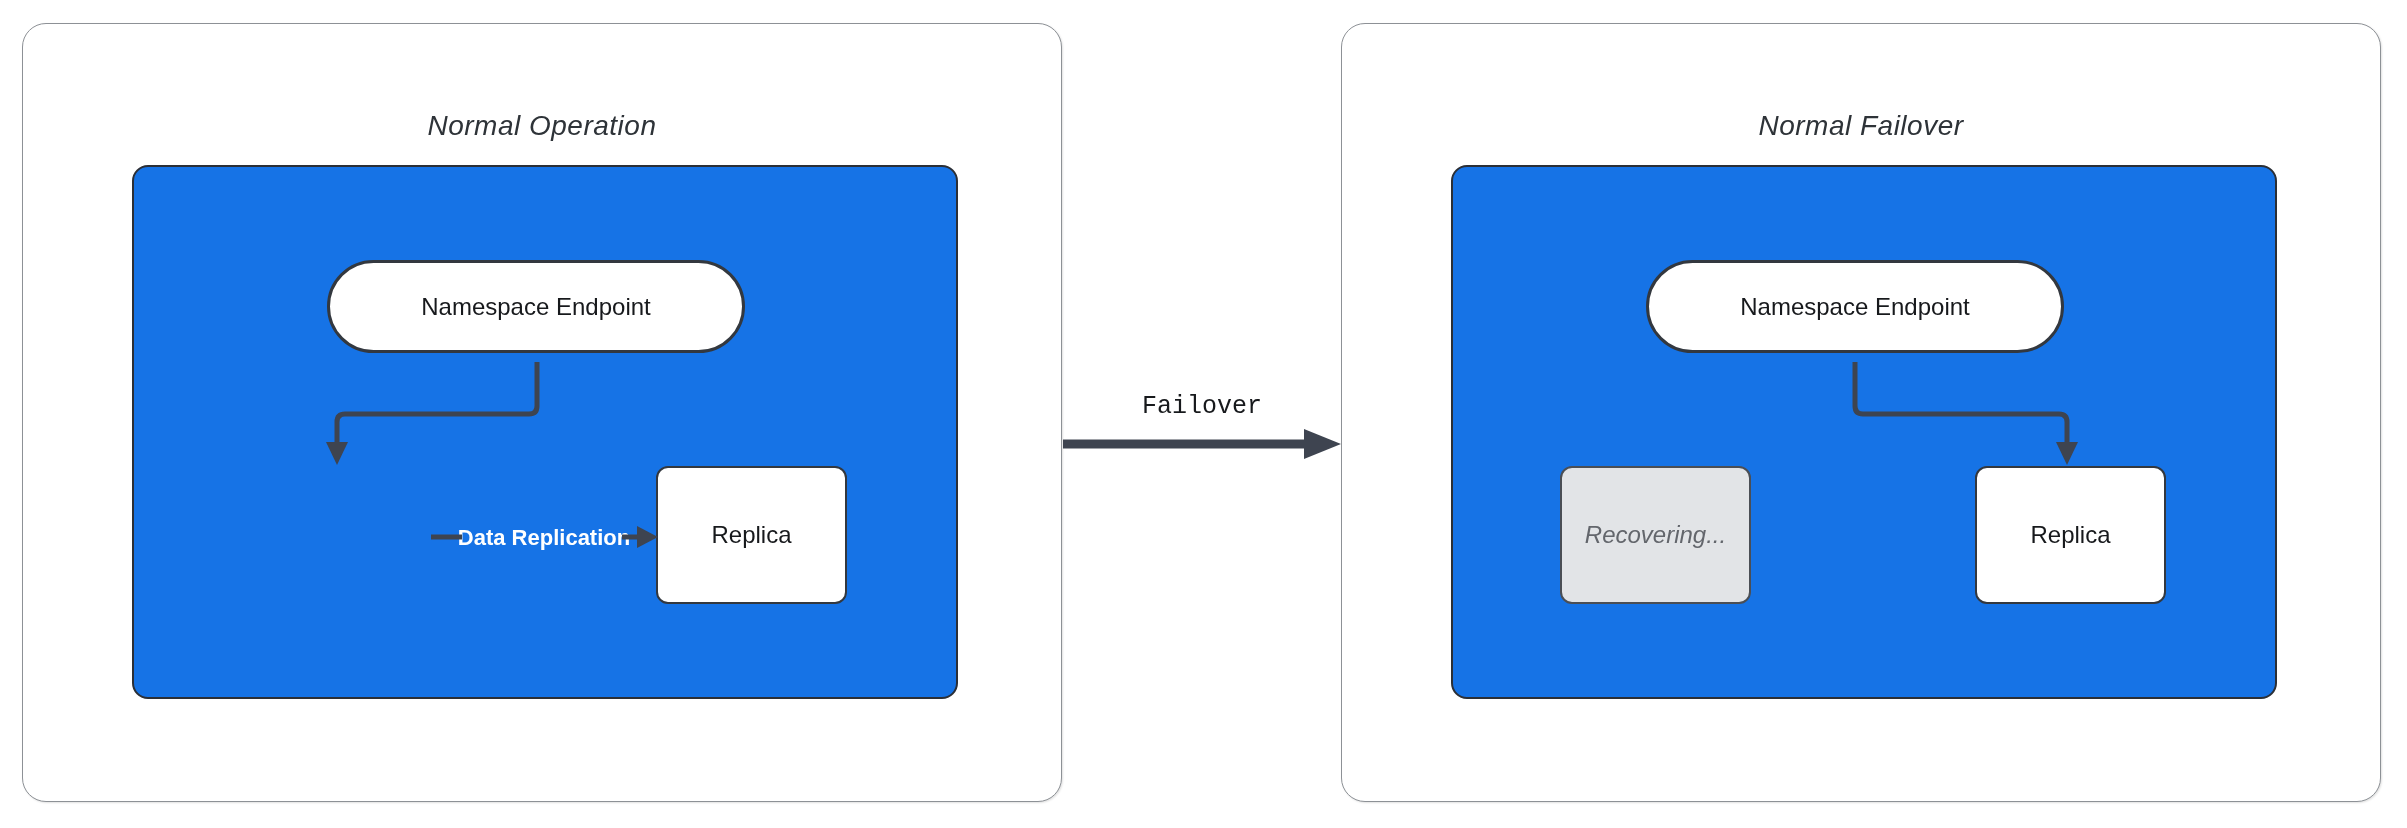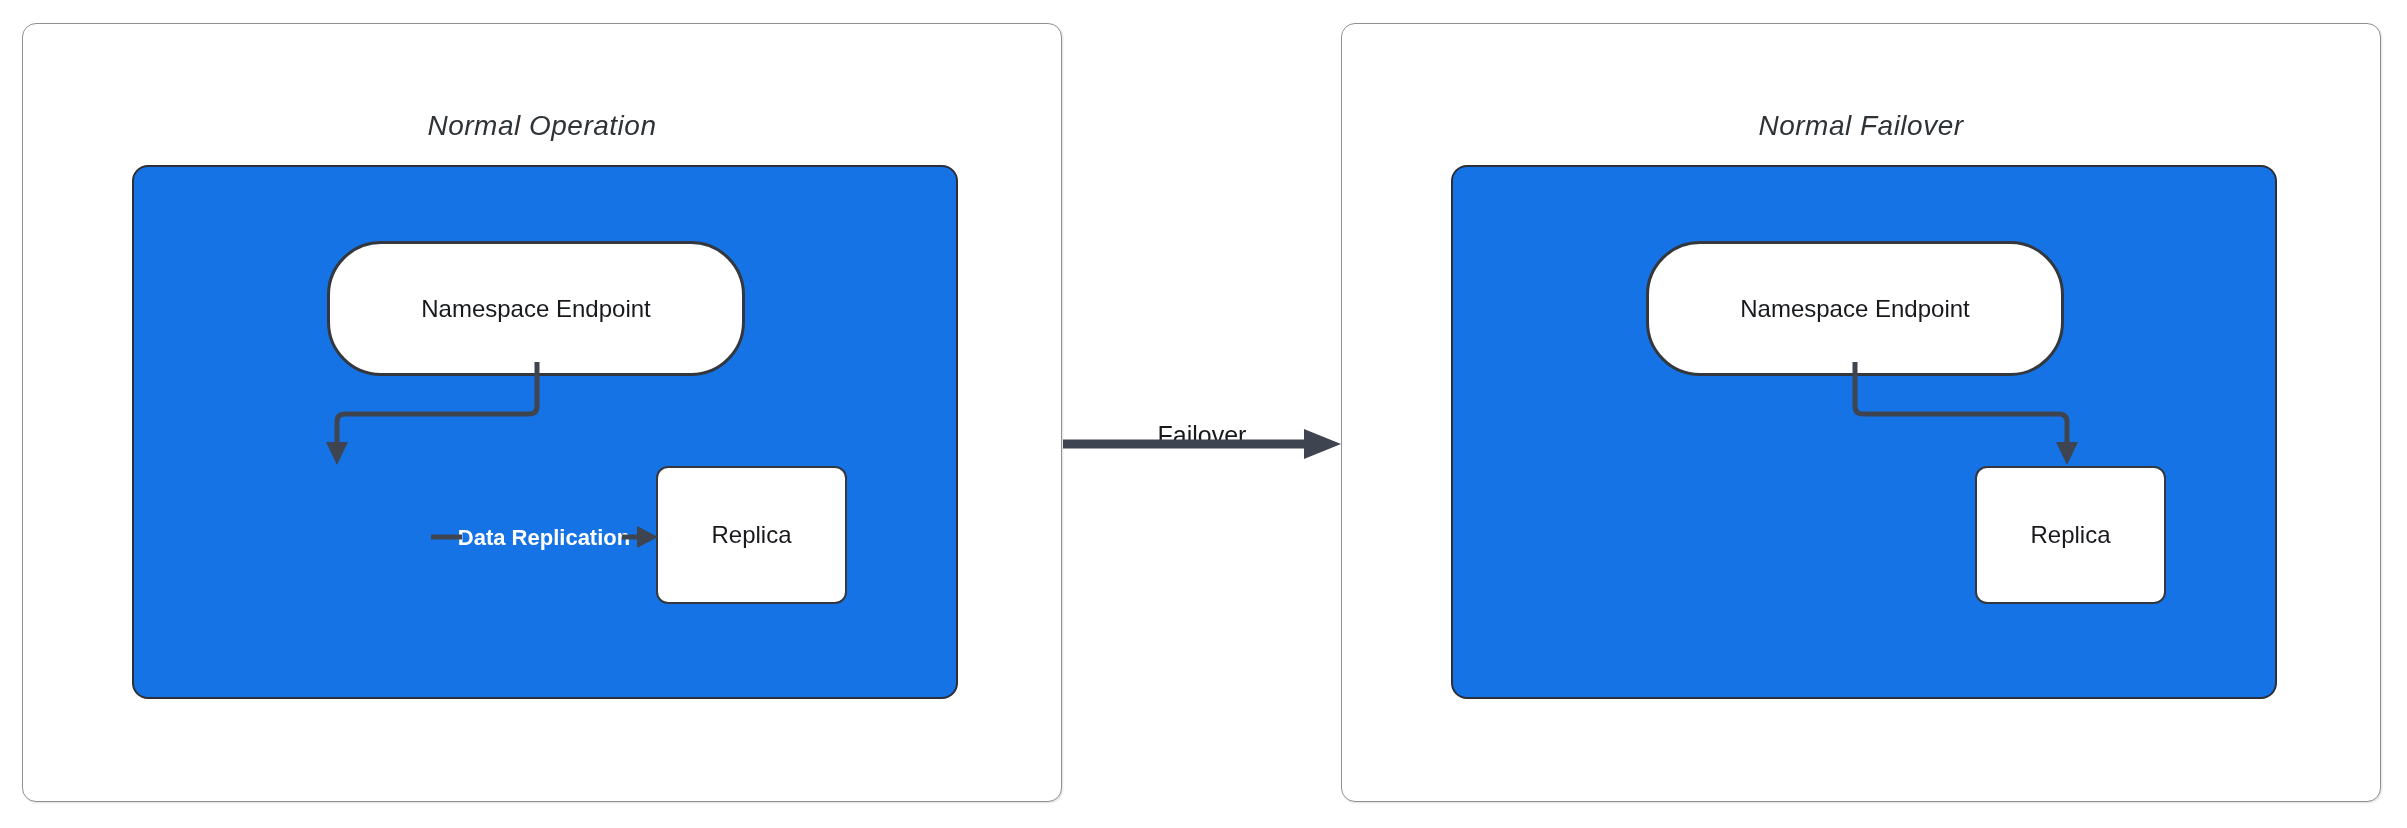--- a/index.html
+++ b/index.html
@@ -20,21 +20,21 @@
   html,body{margin:0;padding:0;}
   body{background:var(--canvas-background);font-family:"Liberation Sans",sans-serif;}
   .canvas{
     position:relative;width:2407px;height:828px;overflow:hidden;
     background:var(--canvas-background);
   }
   .panel{
     position:absolute;top:23px;width:1040px;height:779px;
     background:var(--canvas-background);
     border:1.5px solid var(--panel-border);
-    border-radius:14px;
+    border-radius:24px;
     box-shadow:1px 1px 2px rgba(0,0,0,0.12);
     box-sizing:border-box;
   }
   #panel-left{left:22px;}
   #panel-right{left:1341px;}
   .panel-title{
     position:absolute;top:86px;left:0;width:100%;
     text-align:center;font-style:italic;font-size:28px;
     color:var(--title-text);letter-spacing:0.5px;
   }
@@ -44,44 +44,45 @@
     border:2px solid #2b2f36;border-radius:16px;
     box-sizing:border-box;
   }
   .node{
     position:absolute;display:flex;align-items:center;justify-content:center;
     text-align:center;background:var(--node-fill);
     color:var(--node-text);font-size:24px;line-height:1.38;
     box-sizing:border-box;
   }
   .pill{
-    top:217px;left:304px;width:418px;height:135px;
+    top:236px;left:304px;width:418px;height:93px;
     border:3px solid var(--node-border);border-radius:54px;
   }
   .box{
     top:442px;width:191px;height:138px;
     border:2px solid var(--node-border);border-radius:12px;
   }
   #primary-box,#recovering-box{left:218px;}
   #replica-left,#replica-right{left:633px;}
   .recovering{
     background:var(--recovering-fill);
     border-color:var(--recovering-border);
     color:var(--recovering-text);
     font-style:italic;
   }
   .edge-label{
     position:absolute;top:500px;left:411px;width:220px;
     text-align:center;font-weight:bold;font-size:22px;line-height:28px;
     color:var(--replication-label-text);
   }
   .transition-label{
-    position:absolute;top:421px;left:1102px;width:200px;
+    position:absolute;top:393px;left:1102px;width:200px;
     text-align:center;font-size:25px;line-height:28px;
     color:var(--transition-label-text);
+    font-family:Liberation Mono, monospace;
   }
   .overlay{
     position:absolute;top:0;left:0;width:2407px;height:828px;
     pointer-events:none;
   }
   .connector{stroke:var(--connector);stroke-width:5;fill:none;stroke-linecap:butt;}
   .connector.thick{stroke-width:9;}
   .arrowhead{fill:var(--connector);stroke:none;}
 </style>
 </head>
@@ -100,20 +101,23 @@
     </div>
     <div class="edge-label">Data Replication</div>
   </section>
 
   <section class="panel" id="panel-right">
     <div class="panel-title">Normal Failover</div>
     <div class="container-box"></div>
     <div class="node pill" id="pill-right">
       <span>Namespace Endpoint</span>
     </div>
+    <div class="node box recovering" id="recovering-box">
+      <span>Recovering...</span>
+    </div>
     <div class="node box" id="replica-right">
       <span>Replica</span>
     </div>
   </section>
 
   <div class="transition-label">Failover</div>
 
   <svg class="overlay" width="2407" height="828" viewBox="0 0 2407 828">
 
     <path class="connector" d="M537 362 L537 406 Q537 414 529 414 L345 414 Q337 414 337 422 L337 442"></path>

